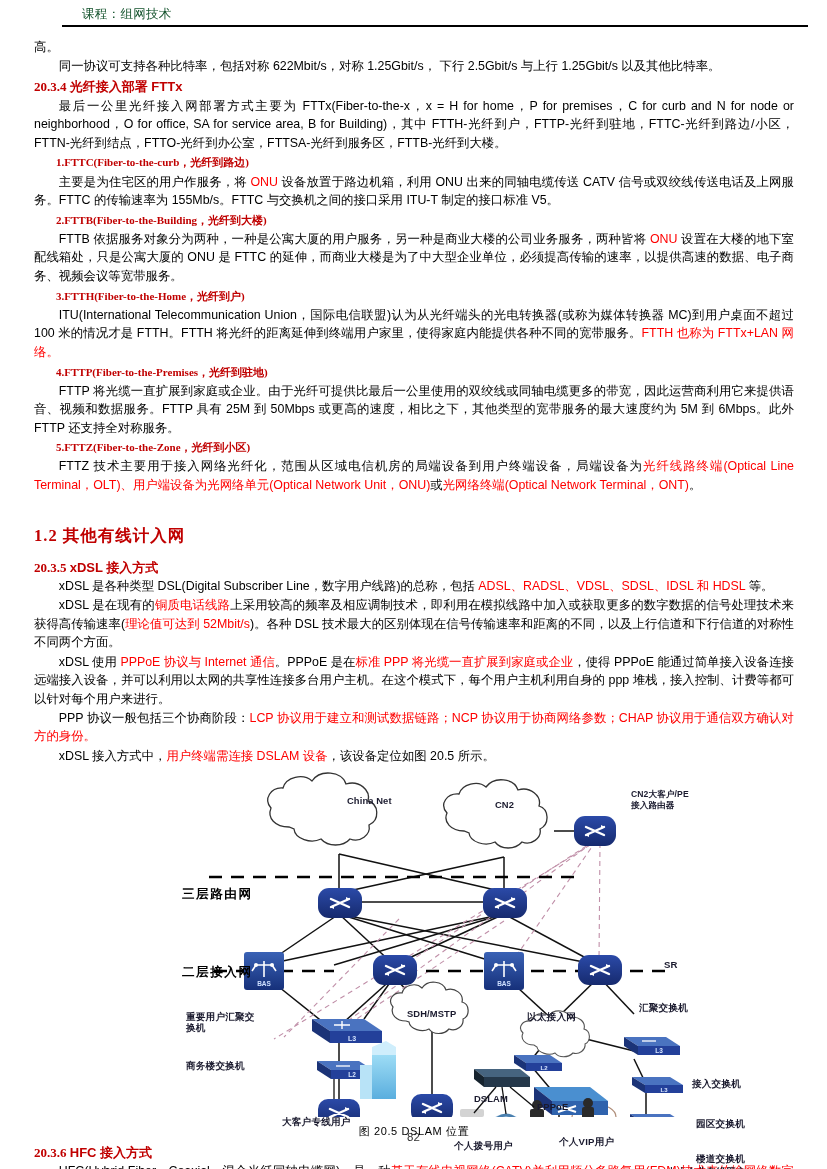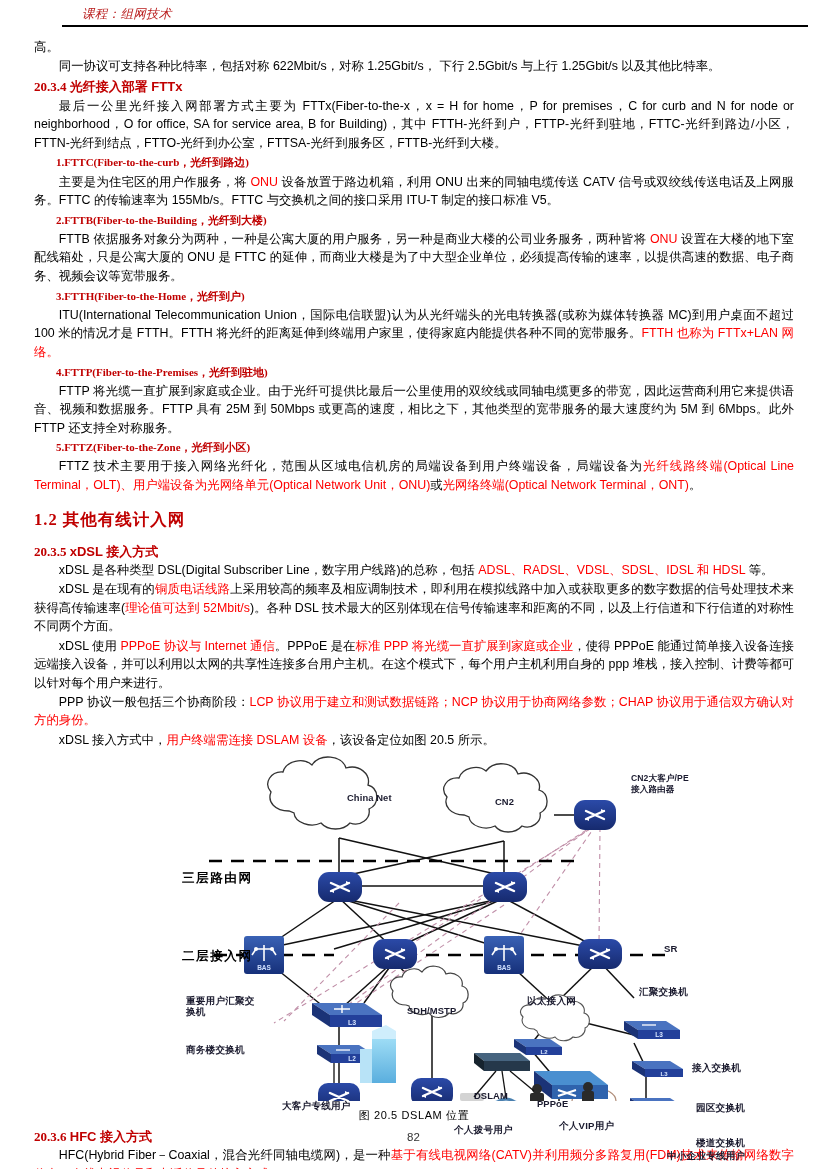--- a/index.html
+++ b/index.html
@@ -27,23 +27,22 @@
     left: 0; top: 0;
     width: 827px;
     height: 32px;
   }
   .header-title {
     position: absolute;
     left: 82px;
     top: 6px;
     font-size: 12.5px;
     letter-spacing: .3px;
-    color: #b91c1c;
+    color: #14532d;
     white-space: nowrap;
-    font-style: italic;
   }
   .header-rule {
     position: absolute;
     left: 62px;
     top: 25px;
     width: 746px;
     height: 0;
     border-top: 2.4px solid #000;
   }
 
@@ -79,21 +78,21 @@
   h4.subsec {
     margin: 1px 0 0.5px 0;
     text-indent: 2em;
     font-size: 11px;
     line-height: 18.6px;
     font-weight: bold;
     color: #c00000;
     font-family: "Liberation Serif", "DejaVu Serif", serif;
   }
   h2.bigsec {
-    margin: 13px 0 11px 0;
+    margin: 29px 0 11px 0;
     font-size: 16.5px;
     line-height: 22px;
     font-weight: bold;
     color: #c00000;
     font-family: "Liberation Serif", "DejaVu Serif", serif;
     letter-spacing: 1px;
   }
   h2.bigsec .cn { font-family: "Liberation Sans", sans-serif; }
 
   
@@ -116,21 +115,21 @@
   .dlabel {
     position: absolute;
     font-size: 8.6px;
     font-weight: bold;
     color: #1a1a2e;
     line-height: 10.5px;
     white-space: pre-line;
     letter-spacing: .1px;
   }
   .dlabel.big { font-size: 12.6px; letter-spacing: 1.5px; color: #000; font-weight: bold; }
-  .dlabel.mid { font-size: 9.4px; margin-top: 13px; }
+  .dlabel.mid { font-size: 9.4px; }
   .dlabel.lat { font-size: 9.6px; letter-spacing: .2px; }
 
   
   .page-footer {
     position: absolute;
     left: 0;
     bottom: 26px;
     width: 827px;
     text-align: center;
     font-size: 11.5px;

